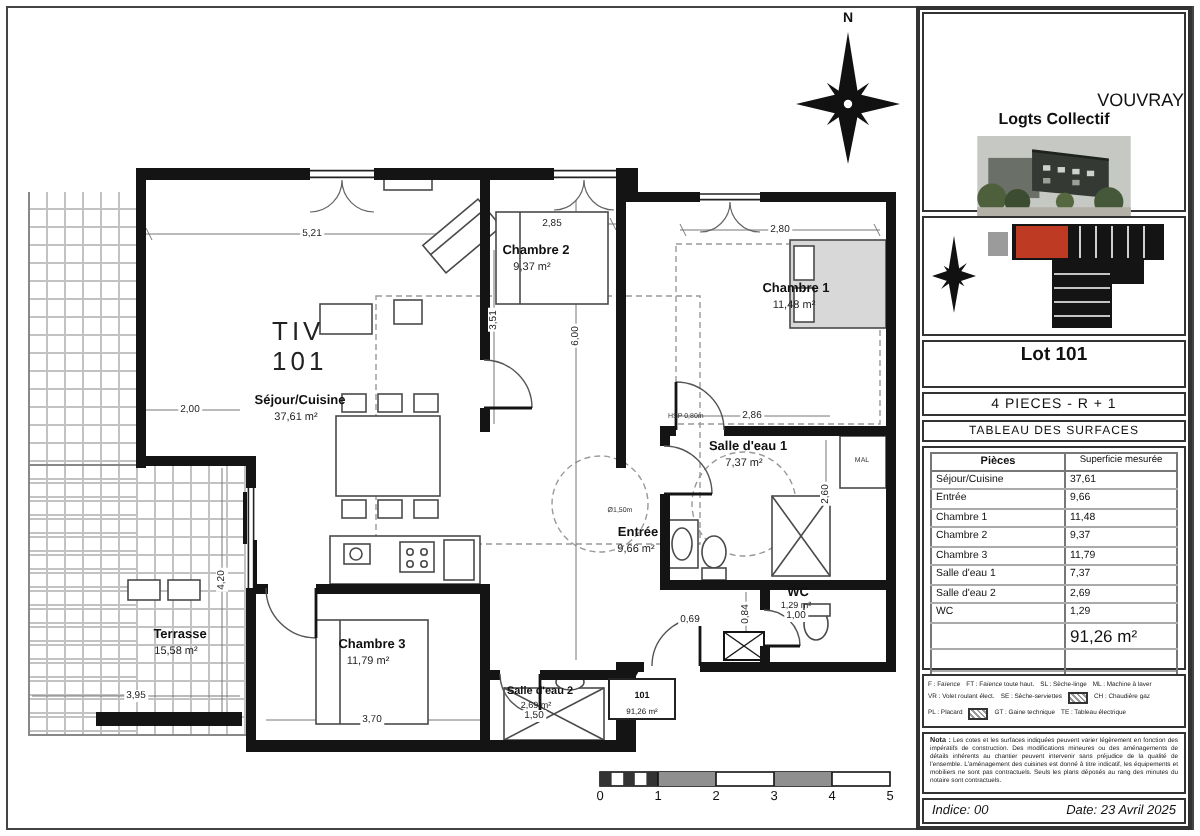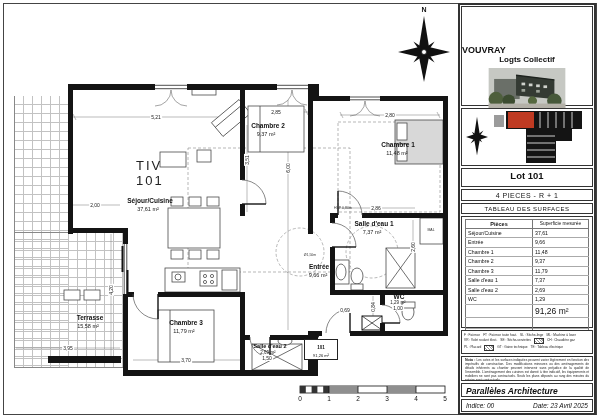--- a/index.html
+++ b/index.html
@@ -21,21 +21,21 @@
   .door-tag{border:1px solid #222;background:#fff;text-align:center;padding:1px 2px;line-height:1.1;}
   .door-tag .lot{font-size:4.5px;font-weight:bold;}
   .door-tag .ar{font-size:4px;}
   .terr-grid{background:
       repeating-linear-gradient(to right, transparent 0 8px, #c2c2c2 8px 9px),
       repeating-linear-gradient(to bottom, transparent 0 8px, #c2c2c2 8px 9px);}
   
   #panel{position:absolute;left:458px;top:3px;width:138px;height:412px;background:#fff;
          border:2px solid #333;box-sizing:border-box;display:flex;flex-direction:column;}
   .sec{border:1px solid #333;margin:1px;box-sizing:border-box;background:#fff;position:relative;}
-  .proj-title{font-size:9px;font-weight:bold;text-align:left;line-height:1.2;margin-top:38px;}
+  .proj-title{font-size:9px;font-weight:normal;text-align:right;line-height:1.2;margin-top:38px;}
   .proj-sub{font-size:8px;font-weight:bold;text-align:center;line-height:1.1;}
   .lot{font-size:9.5px;font-weight:bold;text-align:center;line-height:13px;}
   .typ{font-size:7px;text-align:center;line-height:11px;letter-spacing:.5px;}
   .tabtitle{font-size:6px;text-align:center;line-height:10px;letter-spacing:.5px;}
   table.surf{border-collapse:collapse;margin:2px auto;width:124px;border:1px solid #444;}
   table.surf th{font-size:5.5px;border:1px solid #777;padding:1px 2px;font-weight:bold;text-align:center;}
   table.surf th.small{font-size:4.8px;font-weight:normal;}
   table.surf td{font-size:5.2px;border-left:1px solid #777;border-right:1px solid #777;
                 border-top:1px solid #aaa;border-bottom:1px solid #aaa;padding:1px 2px;height:6.5px;}
   table.surf tr.total td{font-size:8.5px;border-top:1px solid #777;}
@@ -442,20 +442,19 @@
       <span class="chip"></span>
       <span>GT : Gaine technique</span>
       <span>TE : Tableau électrique</span>
     </div>
 
     <div class="sec nota" style="height:32px;overflow:hidden;">
       <b>Nota :</b>
       <span>Les cotes et les surfaces indiquées peuvent varier légèrement en fonction des impératifs de construction. Des modifications mineures ou des aménagements de détails inhérents au chantier peuvent intervenir sans préjudice de la qualité de l'ensemble. L'aménagement des cuisines est donné à titre indicatif, les équipements et mobiliers ne sont pas contractuels. Seuls les plans déposés au rang des minutes du notaire sont contractuels.</span>
     </div>
 
-    <div class="sec firm" style="height:14px;">Parallèles Architecture</div>
 
     <div class="sec meta" style="height:13px;">
       <span>Indice: 00</span>
       <span>Date: 23 Avril 2025</span>
     </div>
   </div>
 </div>
 
 </body></html>

